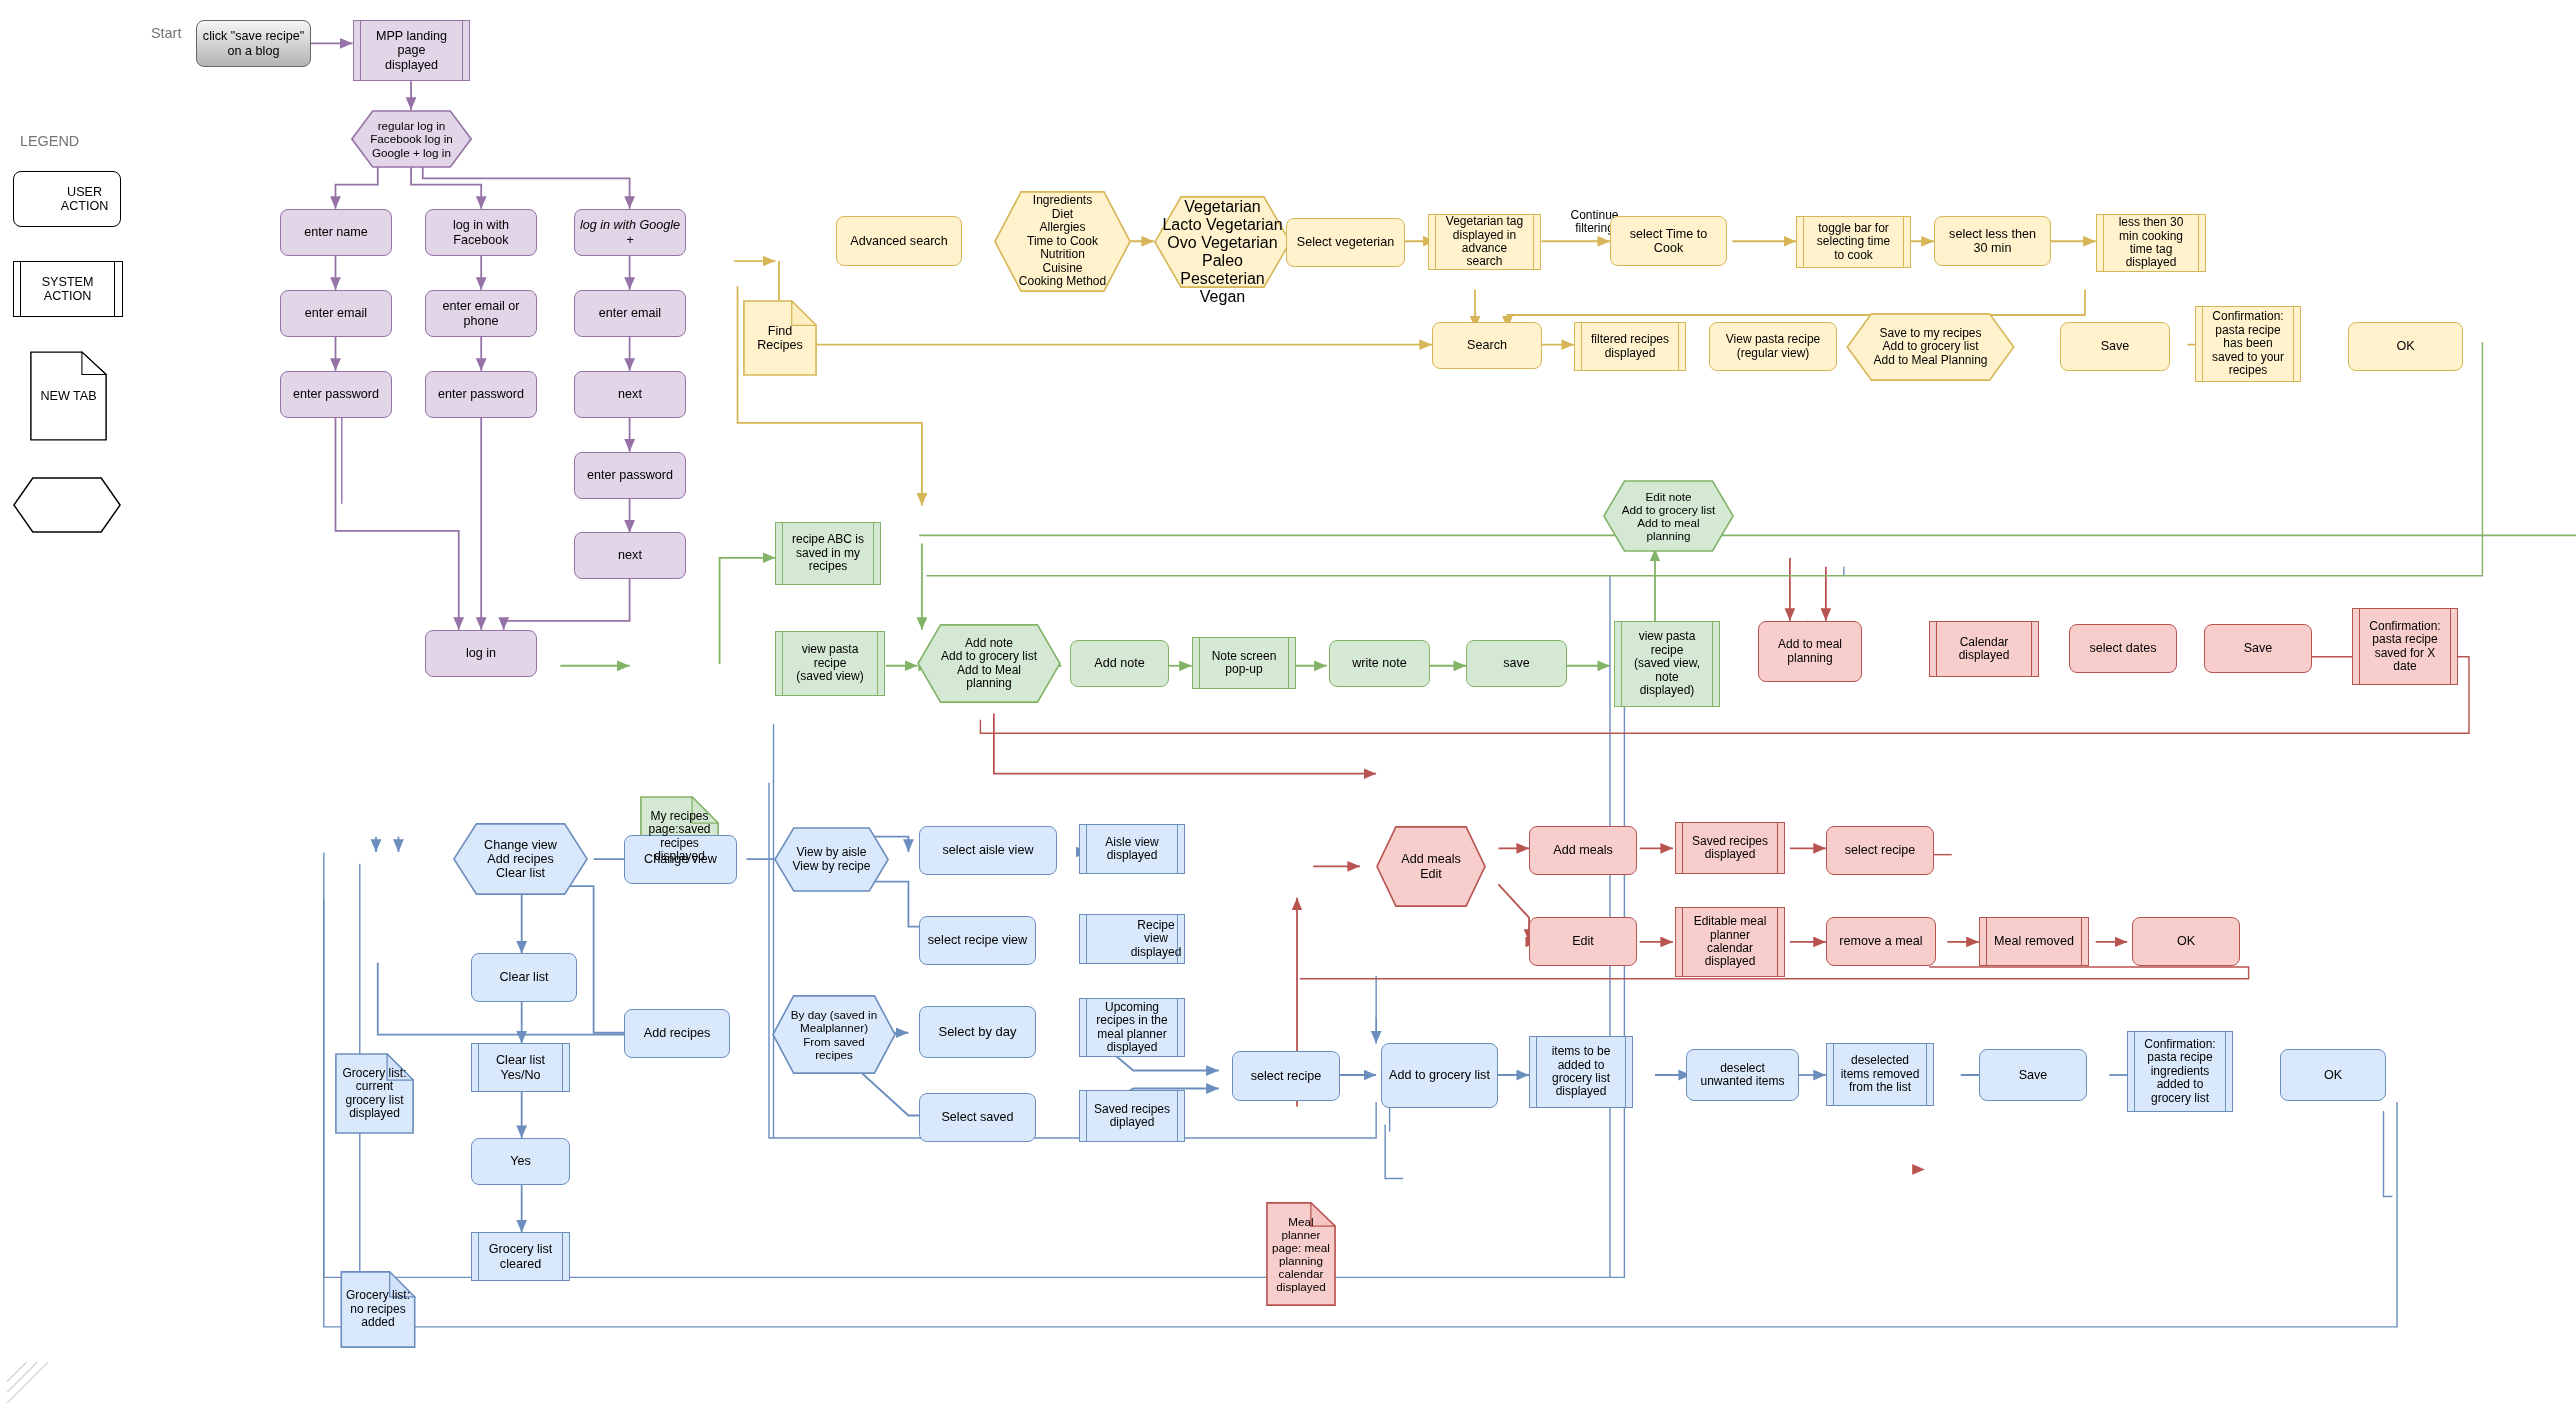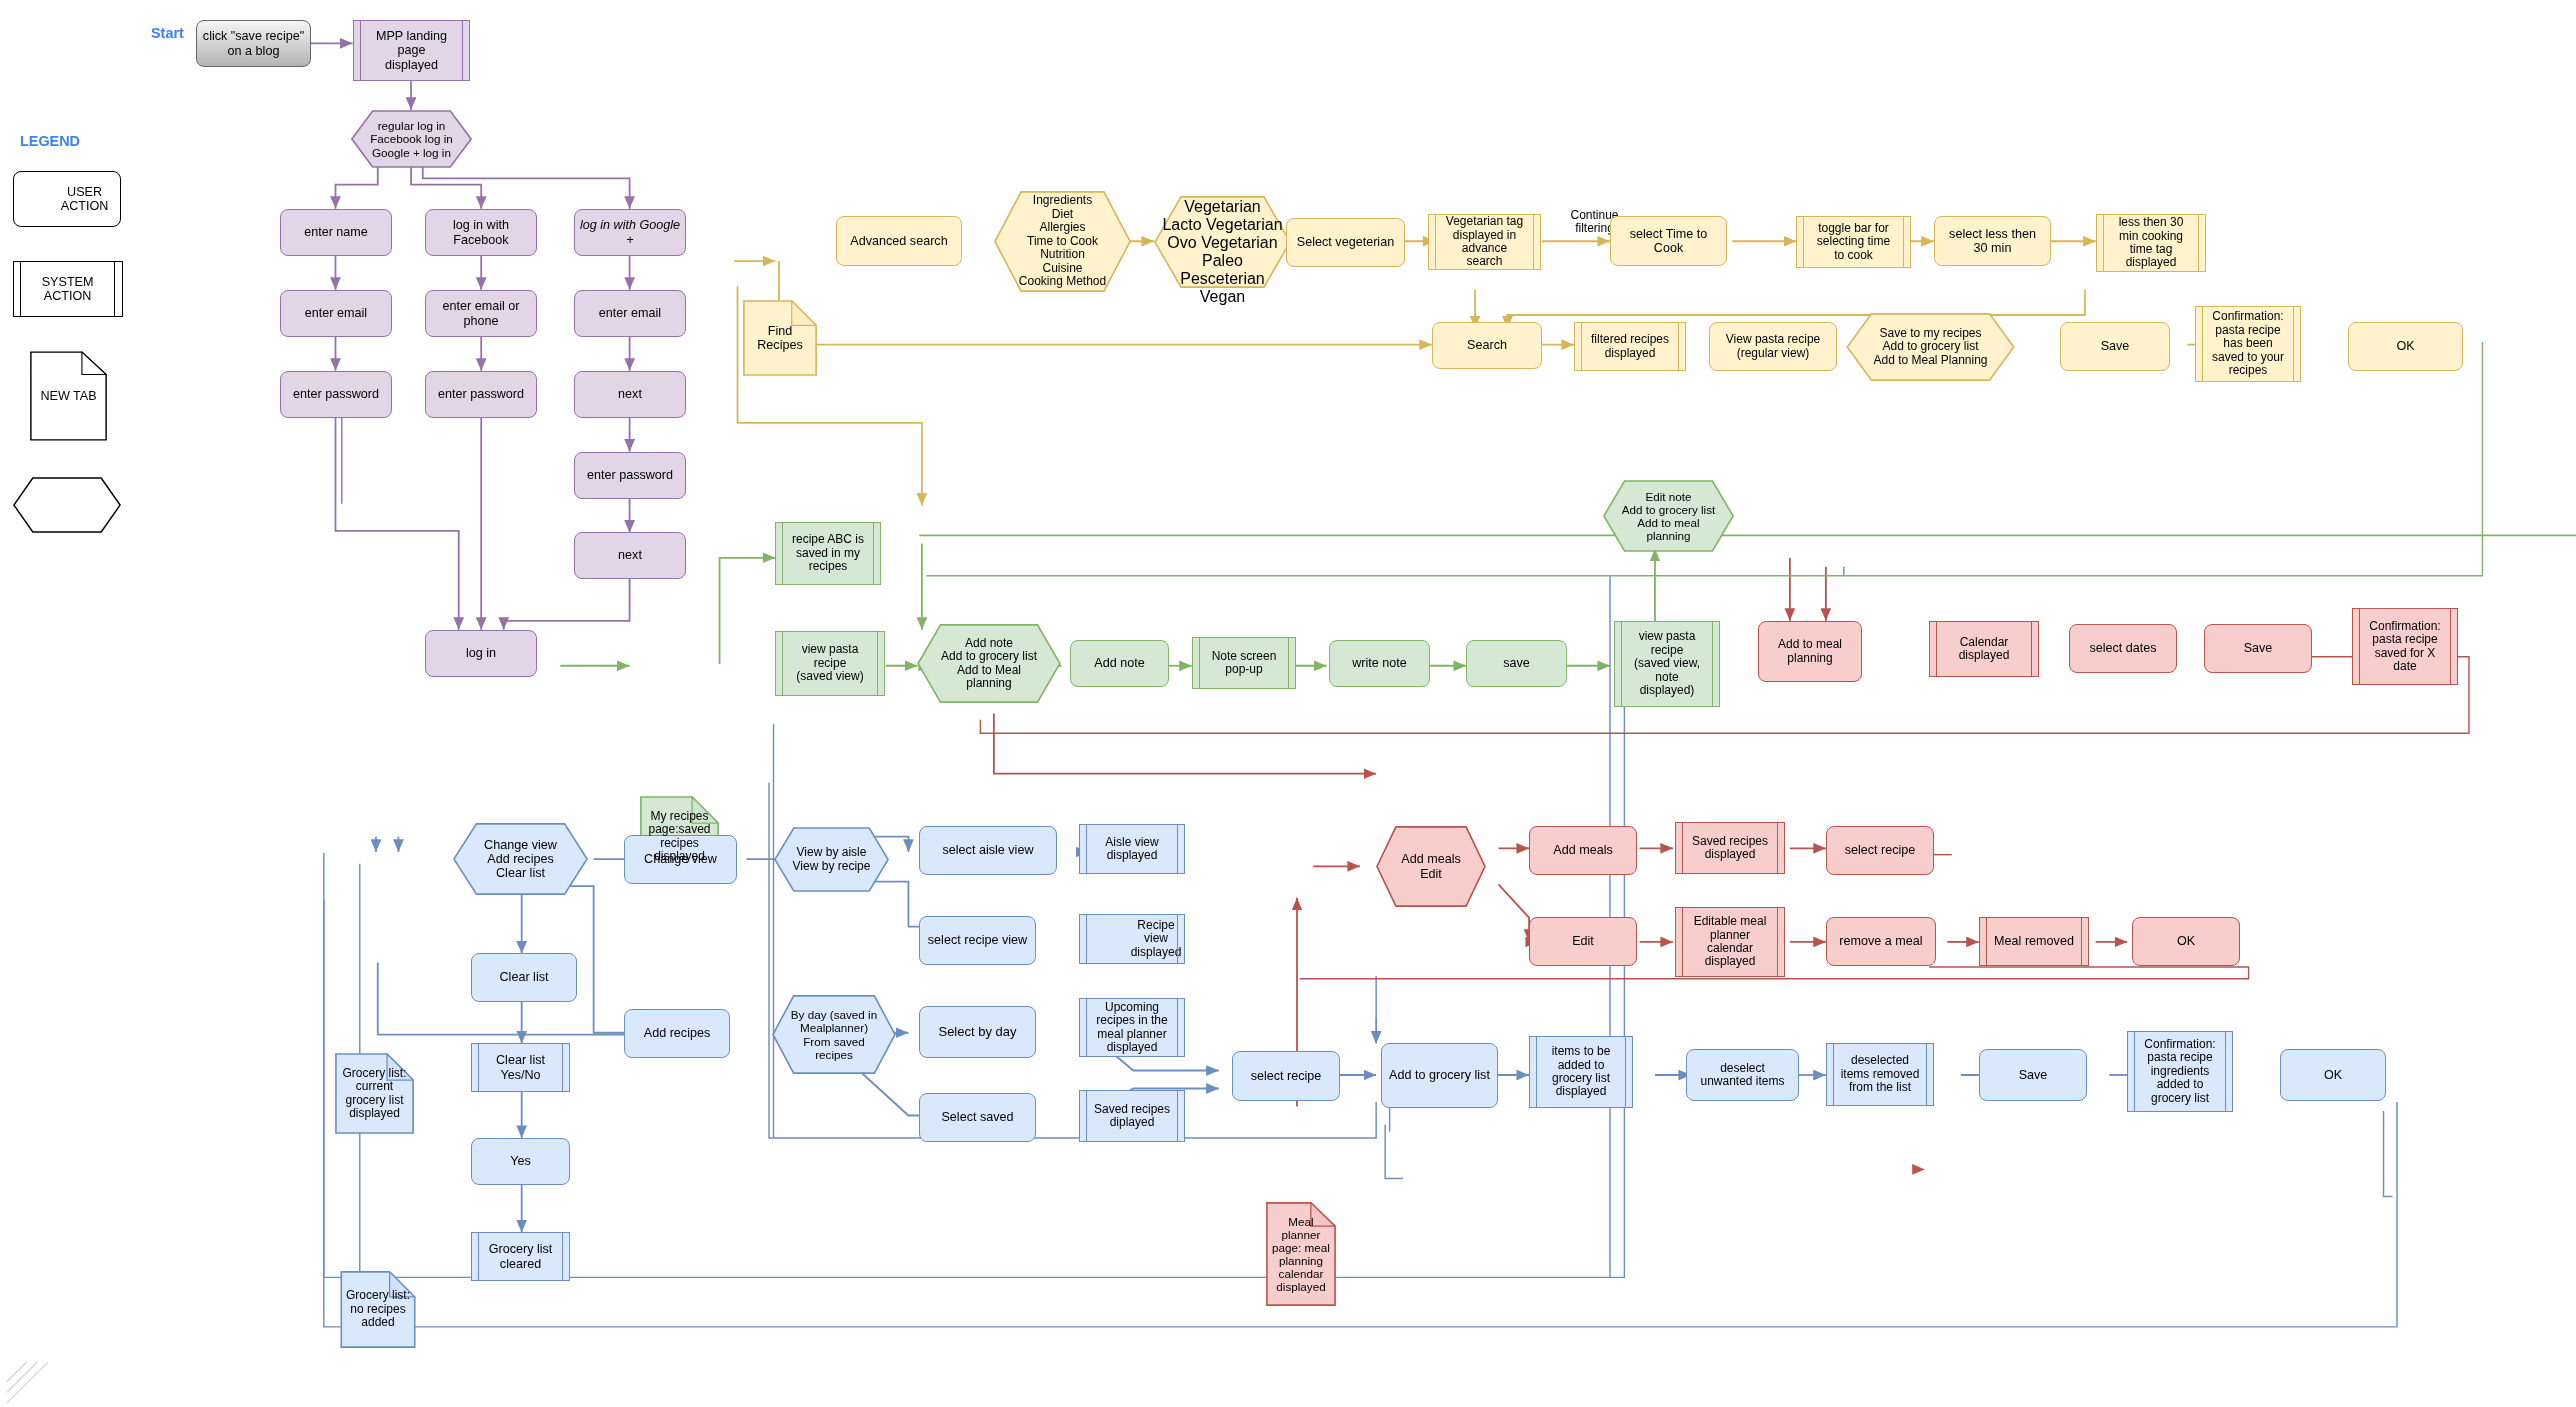--- a/index.html
+++ b/index.html
@@ -34,21 +34,21 @@
   .c-grey{background:linear-gradient(to bottom,#f5f5f5,#b3b3b3);border-color:#666666;}
   .c-white{background:#ffffff;border-color:#000000;}
 
   .barl.p,.barr.p{border-color:#9673a6;}
   .barl.y,.barr.y{border-color:#d6b656;}
   .barl.g,.barr.g{border-color:#82b366;}
   .barl.r,.barr.r{border-color:#b85450;}
   .barl.b,.barr.b{border-color:#6c8ebf;}
   .barl.k,.barr.k{border-color:#000000;}
 
-  .caption{position:absolute;color:#3b82f6;font-weight:bold;}
+  .caption{position:absolute;color:#737373;font-weight:normal;}
   .edgelabel{position:absolute;color:#000;text-align:center;line-height:1.12;}
 
   #edges{position:absolute;left:0;top:0;width:2576px;height:1408px;pointer-events:none;}
   .corner-mark{position:absolute;left:7.2px;bottom:5.4px;width:41px;height:41px;}
 </style>
 </head>
 <body>
 
 <div id="canvas">
 

